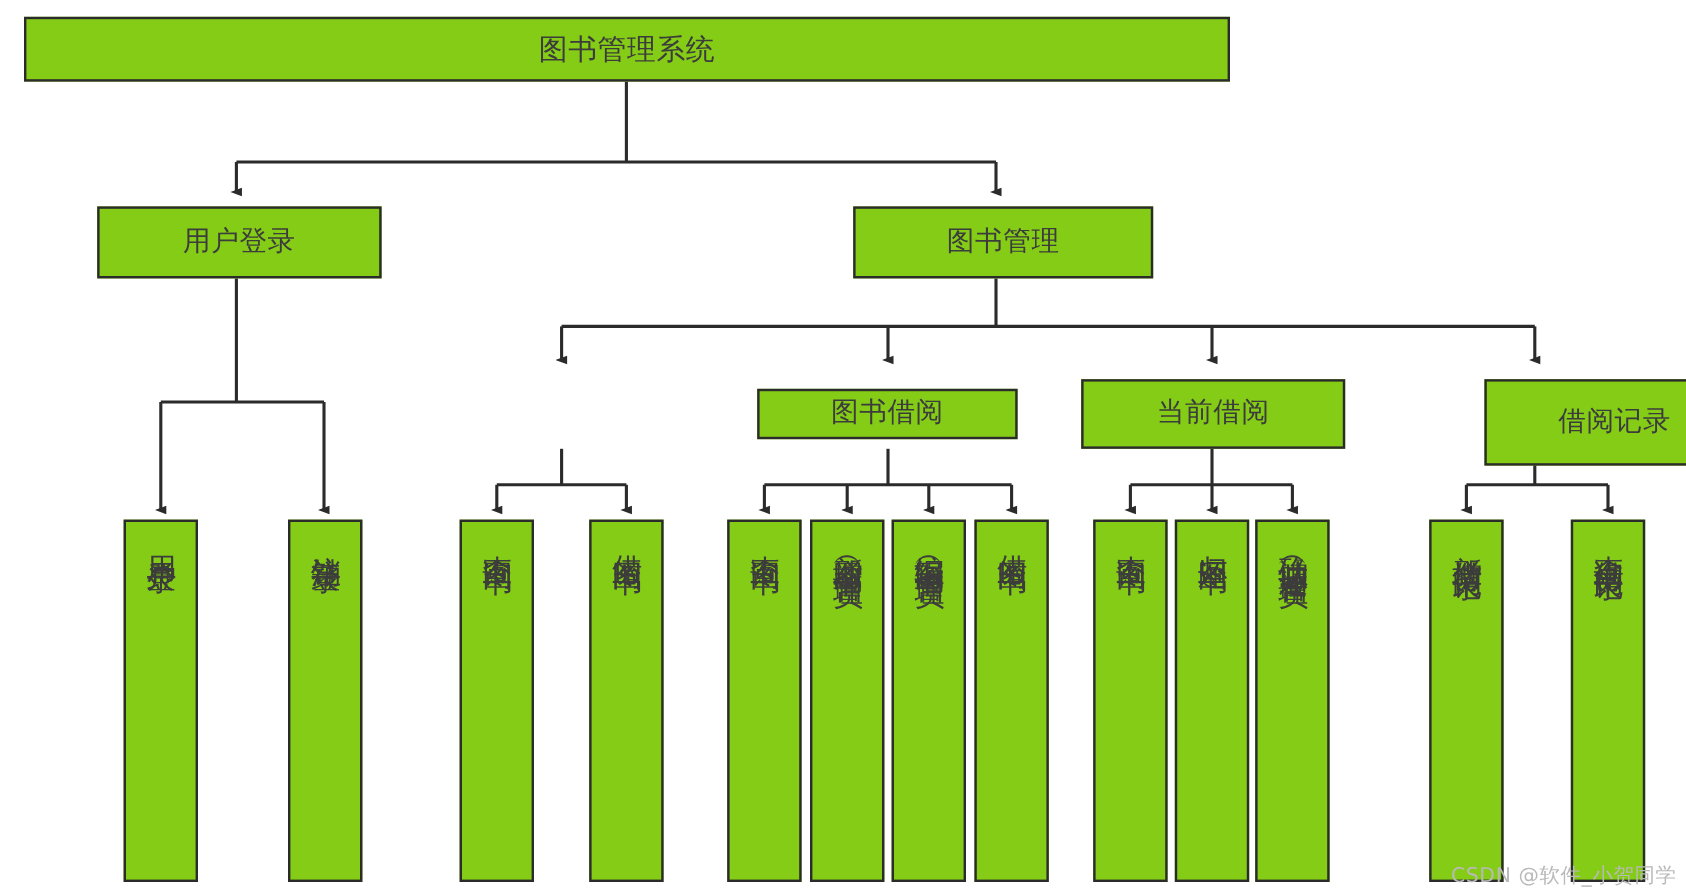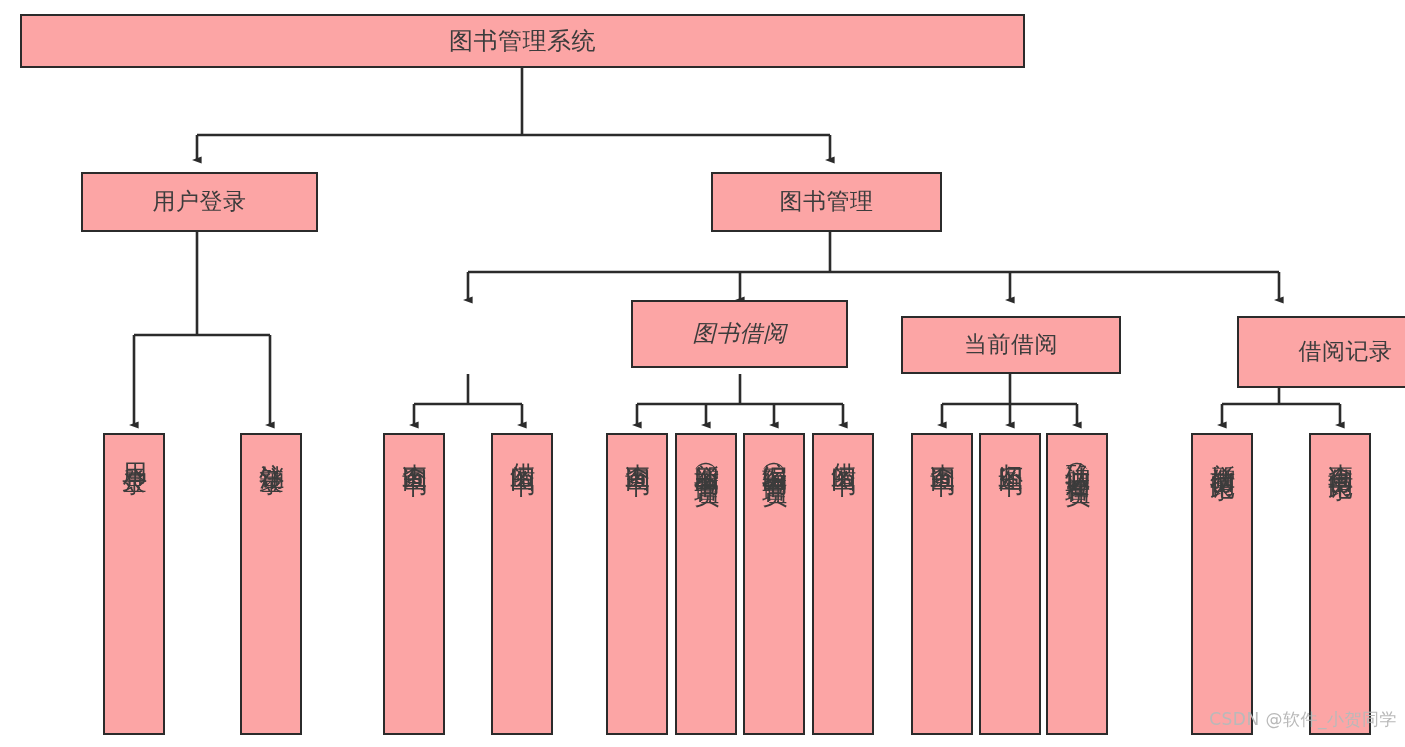--- a/index.html
+++ b/index.html
@@ -22,21 +22,21 @@
     left: 0;
     top: 0;
     width: 1405px;
     height: 747px;
     pointer-events: none;
   }
   .node {
     position: absolute;
     box-sizing: border-box;
     border: 2.5px solid #2b2b2b;
-    background: #fca5a5;
+    background: #84cc16;
     display: flex;
     align-items: center;
     justify-content: center;
     color: #3c3c3c;
   }
   .node .label {
     display: block;
     text-align: center;
     line-height: 1.12;
     letter-spacing: 0.5px;
@@ -56,21 +56,21 @@
     writing-mode: vertical-rl;
     text-orientation: upright;
     font-size: 25px;
     line-height: 1.05;
     letter-spacing: 3px;
     white-space: nowrap;
   }
   #watermark {
     position: absolute;
     right: 8px;
-    bottom: 16px;
+    bottom: 6px;
     font-size: 17px;
     color: #b9b9b9;
     white-space: nowrap;
     letter-spacing: 0.5px;
   }
 </style>
 </head>
 <body>
 
 <div id="canvas">
@@ -125,25 +125,25 @@
     </g>
   </svg>
 
   <div class="node horiz" id="n-root" style="left:20px; top:14px; width:1005px; height:54px;">
     <span class="label">图书管理系统</span>
   </div>
 
   <div class="node horiz" style="left:81px; top:172px; width:237px; height:60px;">
     <span class="label">用户登录</span>
   </div>
-  <div class="node horiz" style="left:711px; top:172px; width:231px; height:60px;">
+  <div class="node horiz" style="left:711px; top:172px; width:250px; height:60px;">
     <span class="label">图书管理</span>
   </div>
 
-  <div class="node horiz" style="left:631px; top:300px; width:217px; height:68px;font-style:italic;">
+  <div class="node horiz" style="left:631px; top:324px; width:217px; height:42px;">
     <span class="label">图书借阅</span>
   </div>
   <div class="node horiz" style="left:901px; top:316px; width:220px; height:58px;">
     <span class="label">当前借阅</span>
   </div>
   <div class="node horiz" style="left:1237px; top:316px; width:217px; height:72px;">
     <span class="label">借阅记录</span>
   </div>
 
   <div class="node vert" style="left:103px; top:433px; width:62px; height:302px;">

